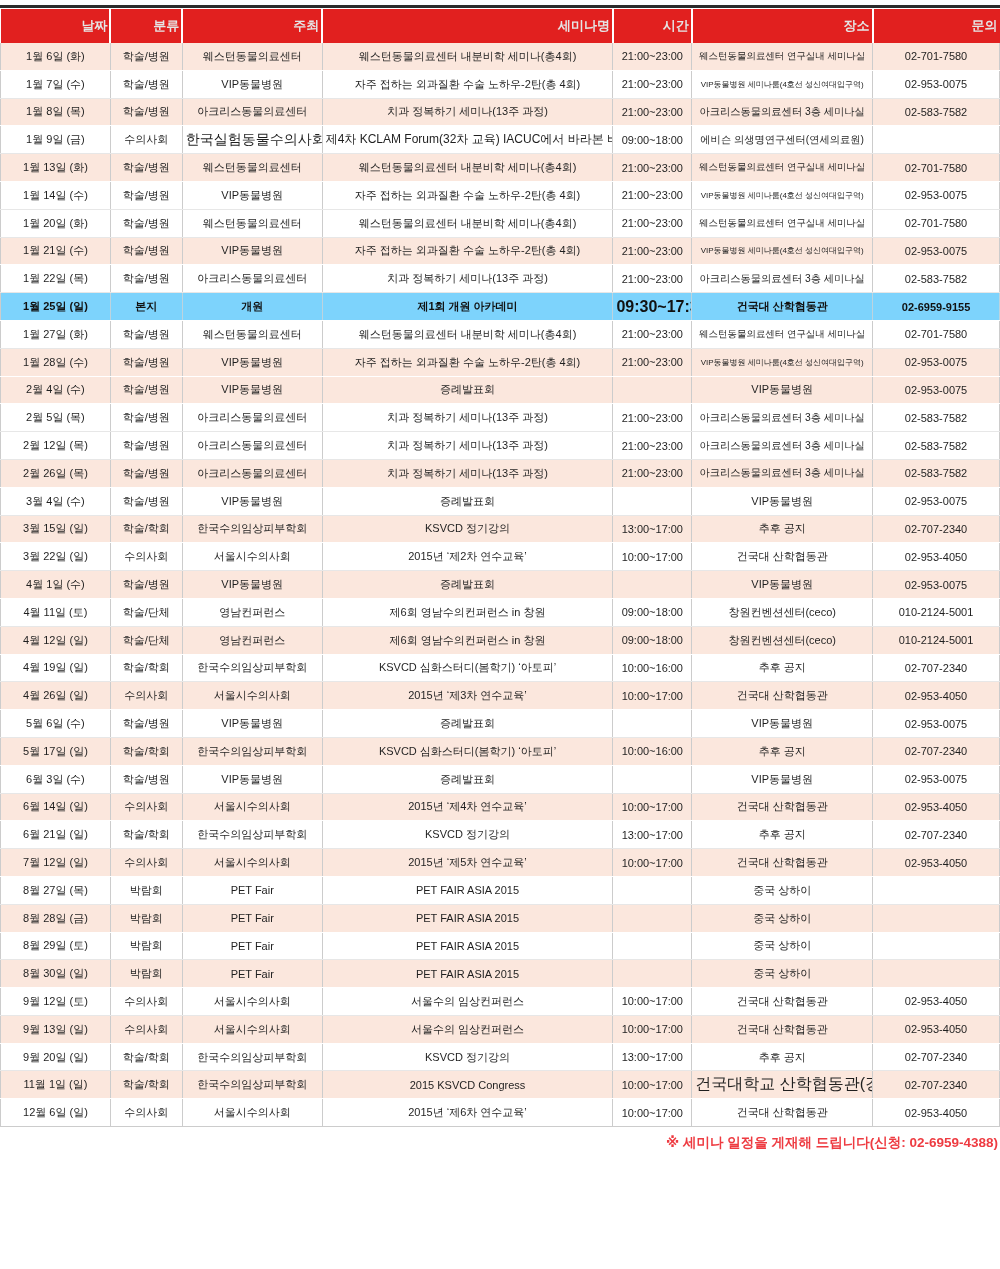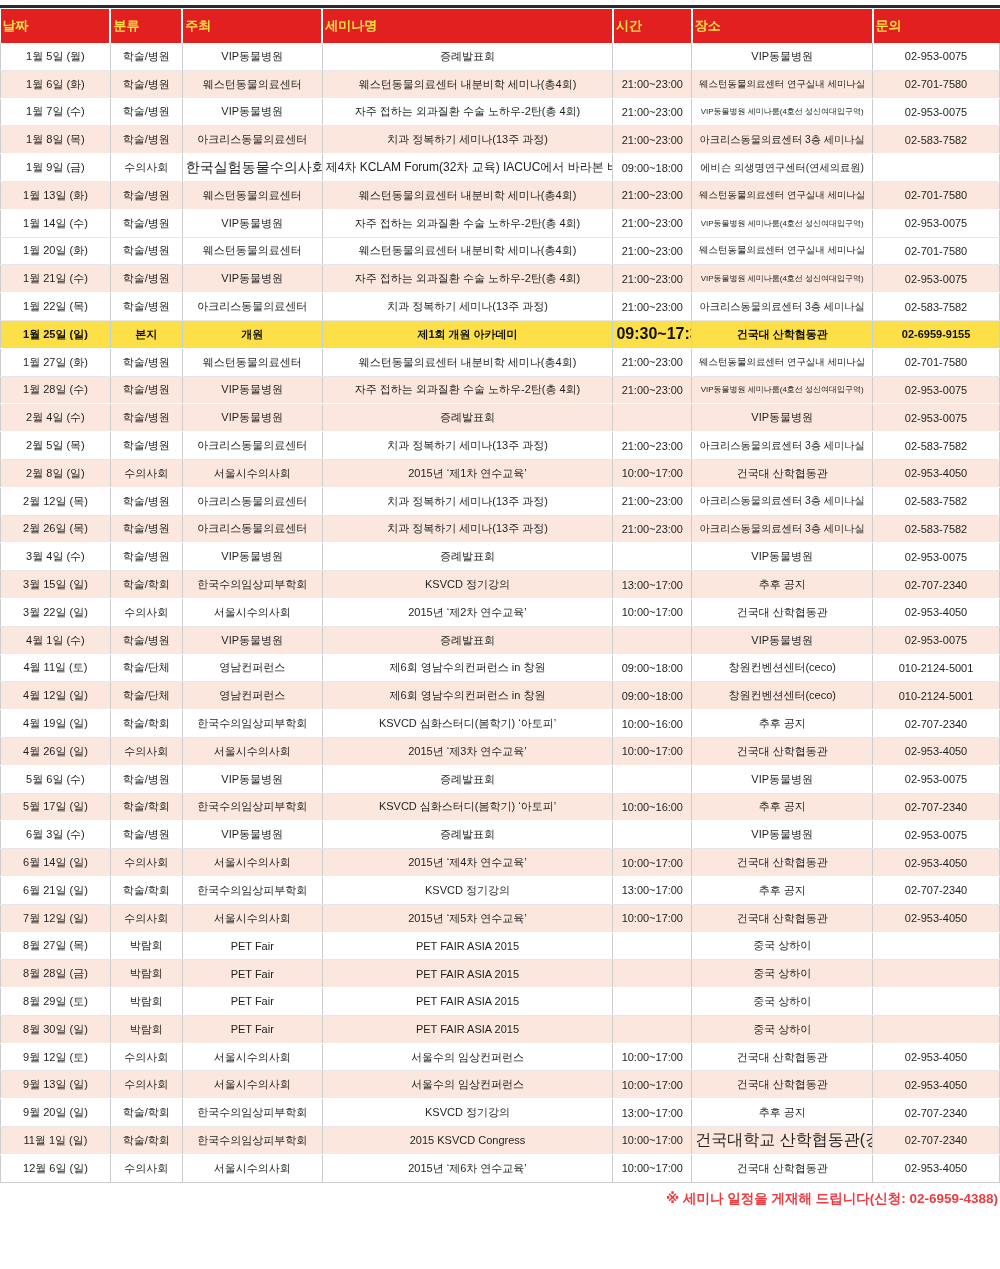--- a/index.html
+++ b/index.html
@@ -7,37 +7,37 @@
     width:1000px; height:1269px; overflow:hidden;
     font-family:"Liberation Sans","DejaVu Sans",sans-serif;
     -webkit-font-smoothing:antialiased;
   }
   .page { width:1000px; }
   .top-rule { height:3px; background:#2b2b2b; margin:5px 0 1px 0; }
   table.schedule {
     width:1000px; border-collapse:collapse; table-layout:fixed;
   }
   .schedule th {
-    background:#e1201f; color:#fde047; font-weight:bold; font-size:13px;
-    height:34px; padding:0 2px; text-align:left;
+    background:#e1201f; color:#e5e5e5; font-weight:bold; font-size:13px;
+    height:34px; padding:0 2px; text-align:right;
     border-right:2px solid #ffffff;
   }
   .schedule th:last-child { border-right:none; }
   .schedule td {
     height:26.8px; padding:0 3px; text-align:center; vertical-align:middle;
     font-size:11px; color:#1f1f1f; white-space:nowrap; overflow:hidden;
     border-right:1px solid #cccccc; border-bottom:1px solid #e7e7e7;
     background:#ffffff;
   }
   .schedule td:first-child { border-left:1px solid #cccccc; }
   .schedule td:last-child { border-right:1px solid #cccccc; }
   .schedule tbody tr:last-child td { border-bottom:1px solid #cccccc; }
   .schedule tr.pink td { background:#fbe7dd; border-bottom:1px solid #ffffff; }
   .schedule tr.blue td {
-    background:#fde047; font-weight:bold; color:#111111;
+    background:#7dd3fc; font-weight:bold; color:#111111;
     border-bottom:1px solid #ffffff; border-right:1px solid #bdd3de;
   }
   .footer-note {
     margin:7px 2px 0 0; text-align:right;
     color:#ee3b41; font-size:13.5px; font-weight:600; letter-spacing:0px;
   }
 </style>
 </head>
 <body>
 
@@ -59,29 +59,20 @@
         <th>날짜</th>
         <th>분류</th>
         <th>주최</th>
         <th>세미나명</th>
         <th>시간</th>
         <th>장소</th>
         <th>문의</th>
       </tr>
     </thead>
     <tbody id="schedule-body">
-        <tr class="">
-          <td>1월 5일 (월)</td>
-          <td>학술/병원</td>
-          <td>VIP동물병원</td>
-          <td>증례발표회</td>
-          <td></td>
-          <td>VIP동물병원</td>
-          <td>02-953-0075</td>
-        </tr>
         <tr class="pink">
           <td>1월 6일 (화)</td>
           <td>학술/병원</td>
           <td>웨스턴동물의료센터</td>
           <td>웨스턴동물의료센터 내분비학 세미나(총4회)</td>
           <td style="font-size: 10.97px;">21:00~23:00</td>
           <td style="font-size: 9.47px;">웨스턴동물의료센터 연구실내 세미나실</td>
           <td>02-701-7580</td>
         </tr>
         <tr class="">
@@ -193,29 +184,20 @@
           <td>02-953-0075</td>
         </tr>
         <tr class="">
           <td>2월 5일 (목)</td>
           <td>학술/병원</td>
           <td>아크리스동물의료센터</td>
           <td>치과 정복하기 세미나(13주 과정)</td>
           <td style="font-size: 10.97px;">21:00~23:00</td>
           <td style="font-size: 10.27px;">아크리스동물의료센터 3층 세미나실</td>
           <td>02-583-7582</td>
-        </tr>
-        <tr class="pink">
-          <td>2월 8일 (일)</td>
-          <td>수의사회</td>
-          <td>서울시수의사회</td>
-          <td>2015년 ‘제1차 연수교육’</td>
-          <td style="font-size: 10.97px;">10:00~17:00</td>
-          <td>건국대 산학협동관</td>
-          <td>02-953-4050</td>
         </tr>
         <tr class="">
           <td>2월 12일 (목)</td>
           <td>학술/병원</td>
           <td>아크리스동물의료센터</td>
           <td>치과 정복하기 세미나(13주 과정)</td>
           <td style="font-size: 10.97px;">21:00~23:00</td>
           <td style="font-size: 10.27px;">아크리스동물의료센터 3층 세미나실</td>
           <td>02-583-7582</td>
         </tr>

